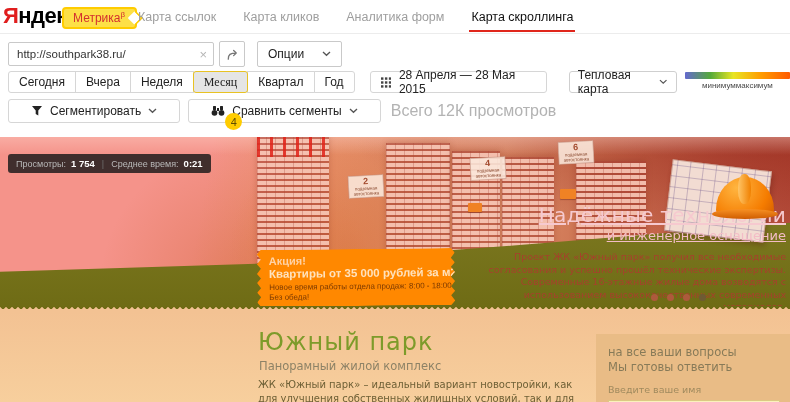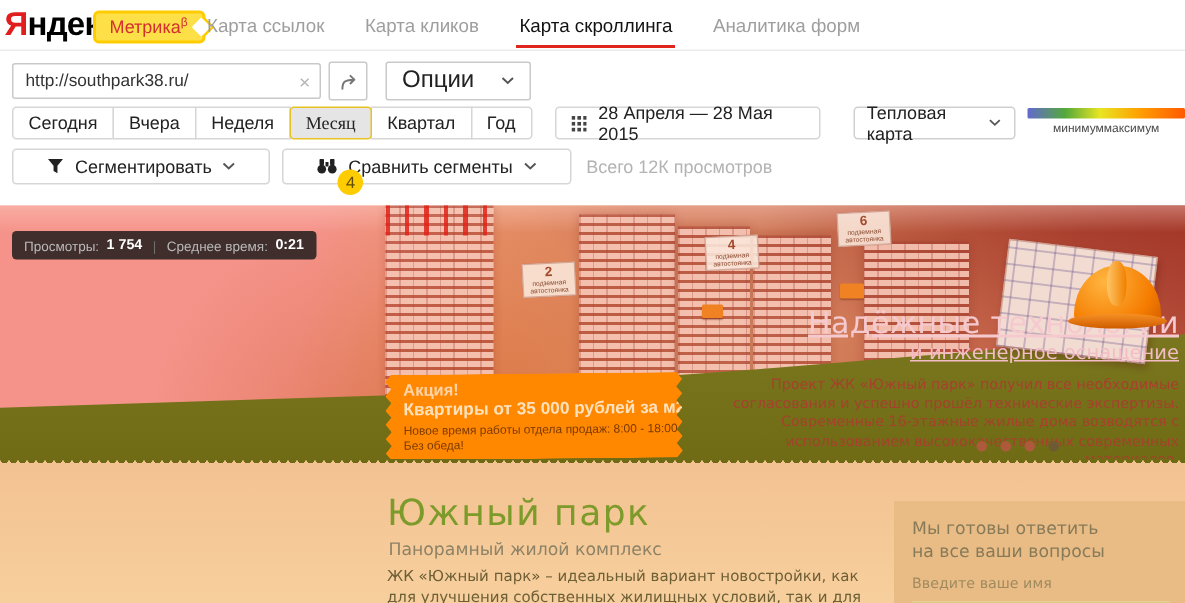--- a/index.html
+++ b/index.html
@@ -22,21 +22,21 @@
   .header-divider{position:absolute;top:33px;left:0;right:0;height:1px;background:#ececec;}
 
   
   .row-url{position:absolute;top:41px;left:8px;display:flex;align-items:center;}
   .url-box{width:192px;height:22px;border:1px solid #c9c9c9;border-radius:2px;display:flex;align-items:center;padding:0 6px;background:#fff;}
   .url-input{border:none;outline:none;flex:1;font-size:11.5px;color:#333;font-family:"Liberation Sans",sans-serif;background:transparent;min-width:0;}
   .clear-icon{color:#b5b5b5;font-size:13px;line-height:1;cursor:pointer;padding-left:4px;}
   .open-btn{width:24px;height:24px;border:1px solid #c9c9c9;border-radius:2px;margin-left:5px;background:#fff;
             display:flex;align-items:center;justify-content:center;cursor:pointer;}
   .options-btn{height:24px;border:1px solid #c9c9c9;border-radius:2px;margin-left:12px;background:#fff;
-            padding:0 10px;font-size:16px;color:#222;display:flex;align-items:center;gap:18px;cursor:pointer;}
+            padding:0 10px;font-size:12px;color:#222;display:flex;align-items:center;gap:18px;cursor:pointer;}
 
   
   .row-period{position:absolute;top:71px;left:8px;display:flex;align-items:flex-start;}
   .period-group{display:flex;}
   .period-btn{height:20px;padding:0 10px;font-size:12px;color:#222;background:#fff;border:1px solid #d6d6d6;
               margin-left:-1px;display:flex;align-items:center;cursor:pointer;}
   .period-btn:first-child{border-radius:3px 0 0 3px;margin-left:0;}
   .period-btn:last-child{border-radius:0 3px 3px 0;}
   .period-btn.selected{background:#e5e5e5;border-color:#e8c223;border-radius:3px;z-index:1;font-family:Liberation Serif, serif;}
   .date-btn{margin-left:15px;height:20px;border:1px solid #d6d6d6;border-radius:3px;background:#fff;
@@ -48,21 +48,21 @@
      background:linear-gradient(90deg,#6469cf 0%,#54a93b 24%,#e8e523 46%,#ff9d00 72%,#ff5a00 100%);}
   .legend-labels{display:flex;justify-content:center;font-size:8px;color:#4a4a4a;margin-top:2px;}
 
   
   .row-segment{position:absolute;top:99px;left:8px;display:flex;align-items:center;}
   .seg-btn{height:22px;border:1px solid #d6d6d6;border-radius:3px;background:#fff;padding:0 22px;
            font-size:12px;color:#222;display:flex;align-items:center;gap:7px;cursor:pointer;position:relative;}
   .compare-btn{margin-left:8px;}
   .badge{position:absolute;left:36px;top:13px;width:17px;height:17px;border-radius:50%;background:#ffcc00;
          display:flex;align-items:center;justify-content:center;font-size:11px;color:#5f4c00;z-index:5;}
-  .total-views{margin-left:10px;font-size:12px;color:#b3b3b3;}
+  .total-views{margin-left:10px;font-size:16px;color:#b3b3b3;}
 
   
   .hero{position:absolute;top:137px;left:0;width:790px;height:175px;overflow:hidden;
     background:
       radial-gradient(ellipse at 97% 2%, rgba(140,25,15,.50), transparent 38%),
       radial-gradient(circle at 44% 66%, rgba(214,112,50,.45), transparent 26%),
       radial-gradient(circle at 30% 85%, rgba(205,95,45,.40), transparent 24%),
       linear-gradient(100deg,#f5938a 0%,#f5938a 26%,#e78e68 40%,#dc8660 52%,#e0926c 62%,#cd7352 74%,#bd5a44 88%,#b44c3a 100%);}
   .hero-skyline-tint{position:absolute;left:0;top:0;right:0;height:18px;background:linear-gradient(180deg,rgba(255,210,200,.4),transparent);}
   .tower{position:absolute;background:
@@ -133,22 +133,22 @@
 
   <div class="header">
     <div class="logo"><span class="ya">Я</span><span>ндекс</span></div>
     <div class="metrika-tag">
       <span>Метрика</span><sup>β</sup>
       <span class="point"></span>
     </div>
     <div class="tabs">
       <div class="tab">Карта ссылок</div>
       <div class="tab">Карта кликов</div>
+      <div class="tab">Аналитика форм</div>
       <div class="tab active">Карта скроллинга</div>
-      <div class="tab">Аналитика форм</div>
     </div>
   </div>
   <div class="header-divider"></div>
 
   <div class="row-url">
     <div class="url-box">
       <input class="url-input" value="http://southpark38.ru/" style="">
       <span class="clear-icon">×</span>
     </div>
     <div class="open-btn">
@@ -299,21 +299,21 @@
 
     <div class="hero-wave"></div>
   </div>
 
   <div class="bottom">
     <div class="main-title">Южный парк</div>
     <div class="main-subtitle">Панорамный жилой комплекс</div>
     <div class="main-body">ЖК «Южный парк» – идеальный вариант новостройки, как для улучшения собственных жилищных условий, так и для инвестиционных целей. Удачное расположение, продуманная концепция, полноценное инфраструктурное</div>
     <div class="form-panel">
       <div class="form-title">
+        <div>на все ваши вопросы</div>
         <div>Мы готовы ответить</div>
-        <div>на все ваши вопросы</div>
       </div>
       <div class="form-label">Введите ваше имя</div>
       <input class="form-input" style="">
     </div>
   </div>
 
 </div>
 
 </body></html>

